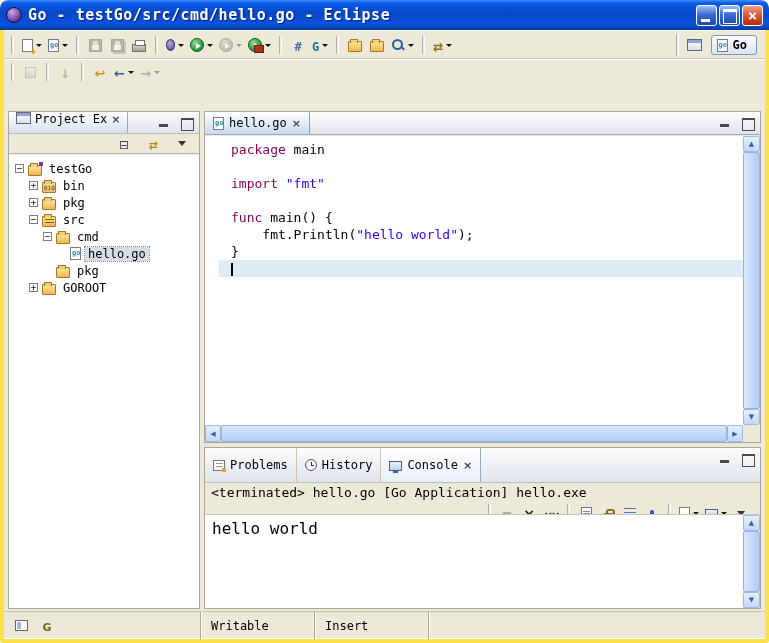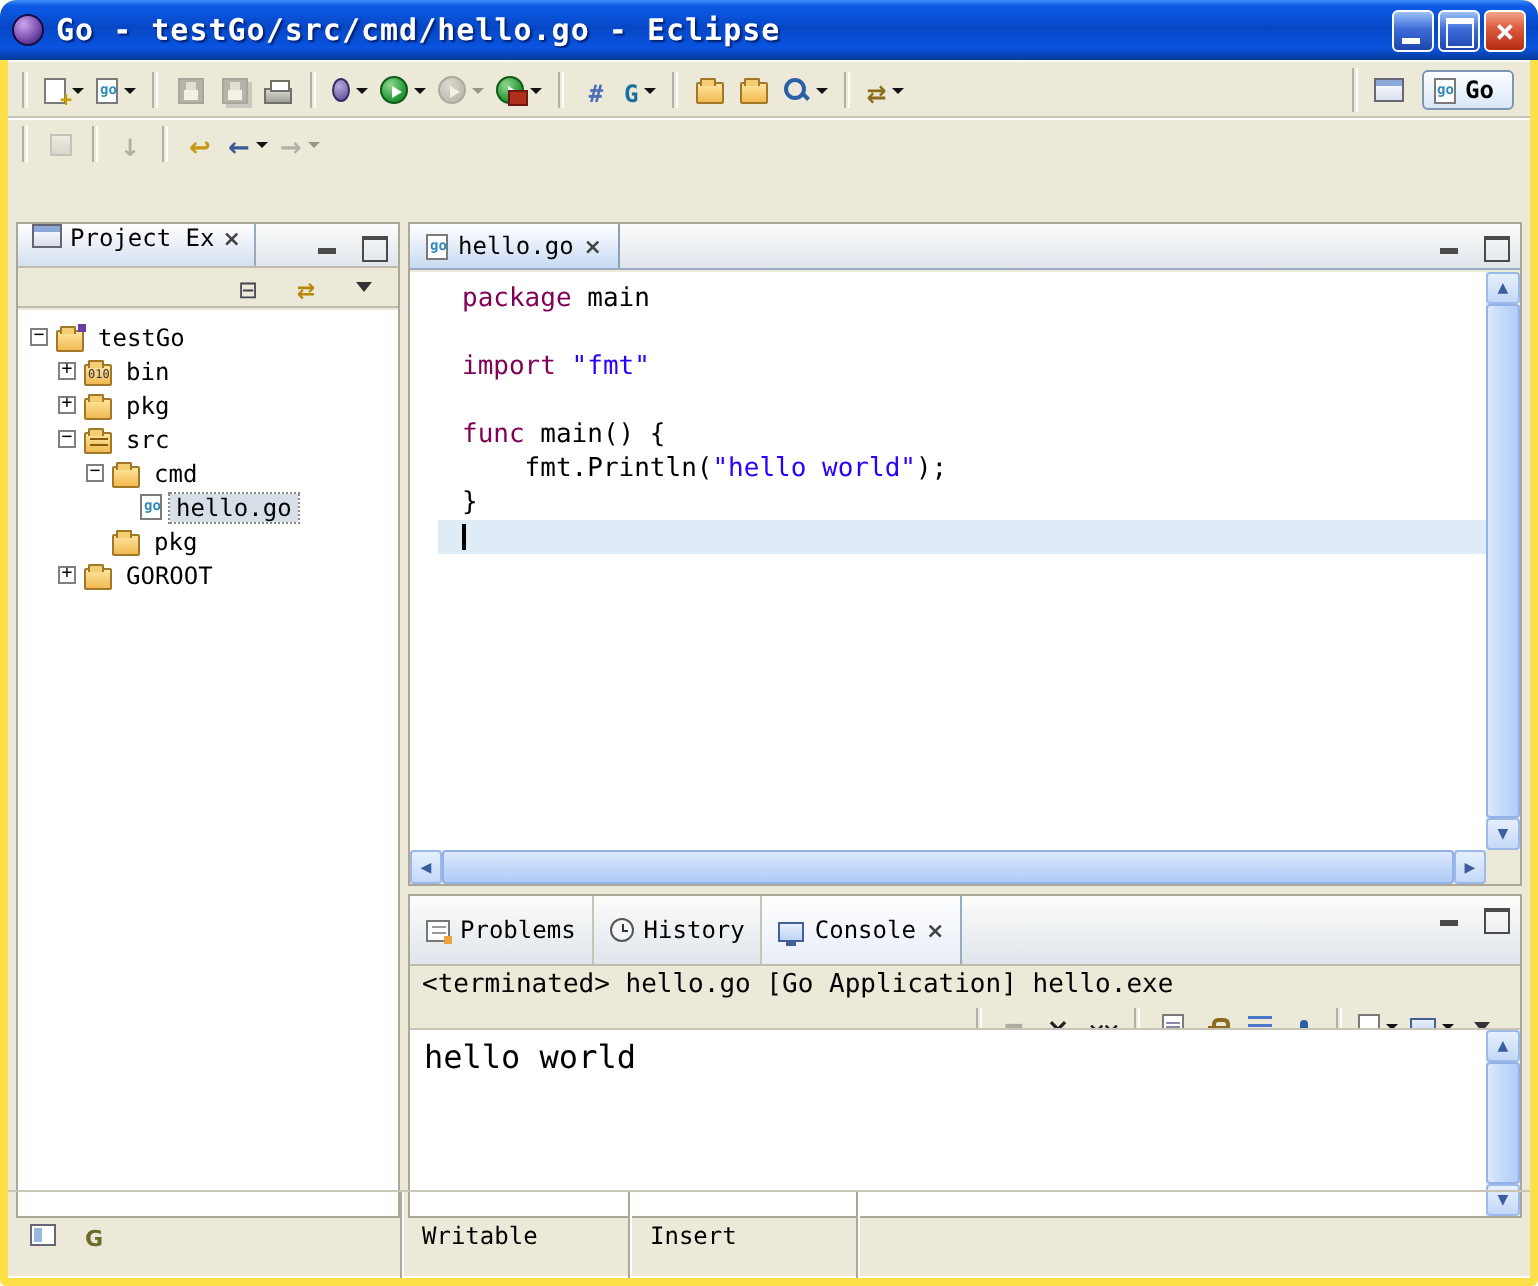--- a/index.html
+++ b/index.html
@@ -167,21 +167,21 @@
   
   .cheader { position:relative; height:35px; background:linear-gradient(#FCFCFA,#DFE5EC); border-bottom:1px solid #C0BCB0; display:flex; align-items:stretch; }
   .ctab { display:flex; align-items:center; gap:5px; padding:0 8px; font-size:12px; border-right:1px solid #C8C4B8; }
   .ctab.active { background:linear-gradient(#FFFFFF,#E8EEF8); border-right:1px solid #9AAAC0; }
   .cstatus { height:19px; display:flex; align-items:center; padding-left:6px; font-size:13px; }
   .ctoolbar { height:22px; display:flex; justify-content:flex-end; align-items:center; padding-right:8px; }
   .cbody { position:absolute; top:66px; left:0; right:0; bottom:0; background:#FFF; border-top:1px solid #C8C4B8; }
   .cout { padding:4px 7px; font-size:16px; }
 
   
-  .statusbar { position:absolute; left:0; right:0; bottom:0; height:44px; border-top:1px solid #C8C4B6; box-shadow:0 -1px 0 #FFF inset; display:flex; align-items:stretch; }
+  .statusbar { position:absolute; left:0; right:0; bottom:0; height:28px; border-top:1px solid #C8C4B6; box-shadow:0 -1px 0 #FFF inset; display:flex; align-items:stretch; }
   .trim-area { width:196px; display:flex; align-items:center; gap:8px; padding-left:8px; }
   .trim-btn { width:18px; height:18px; display:flex; align-items:center; justify-content:center; }
   .scell { width:114px; border-left:1px solid #ACA899; box-shadow:inset 1px 0 0 #FFF; display:flex; align-items:center; padding-left:10px; font-size:12px; }
   .scell.fill { flex:1; }
 </style>
 </head>
 <body>
 
 <div class="window">
   <div class="titlebar">

